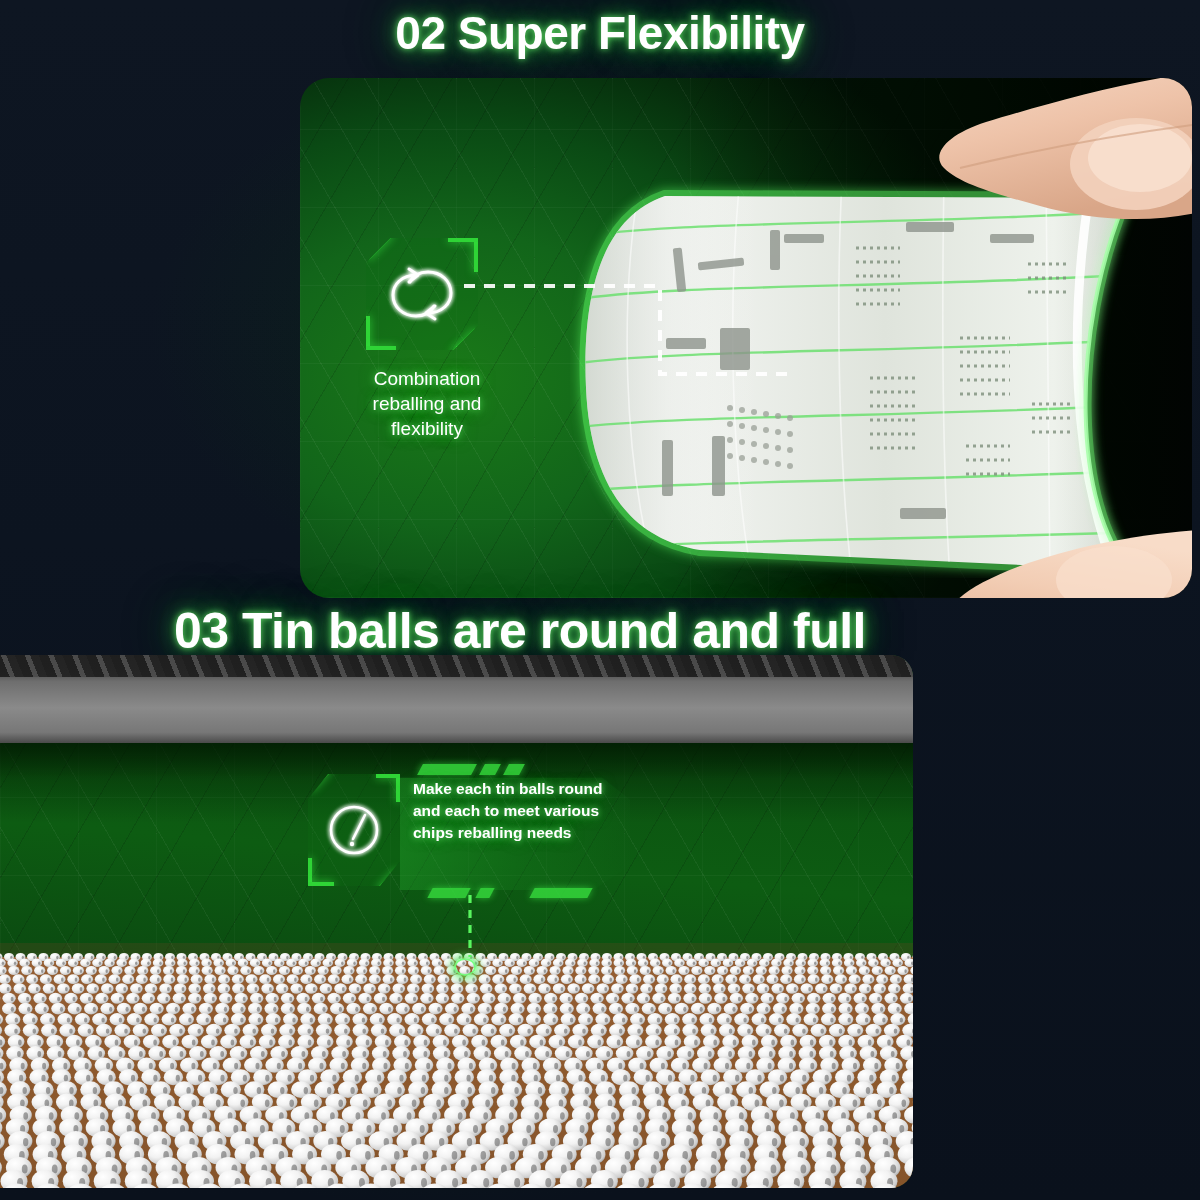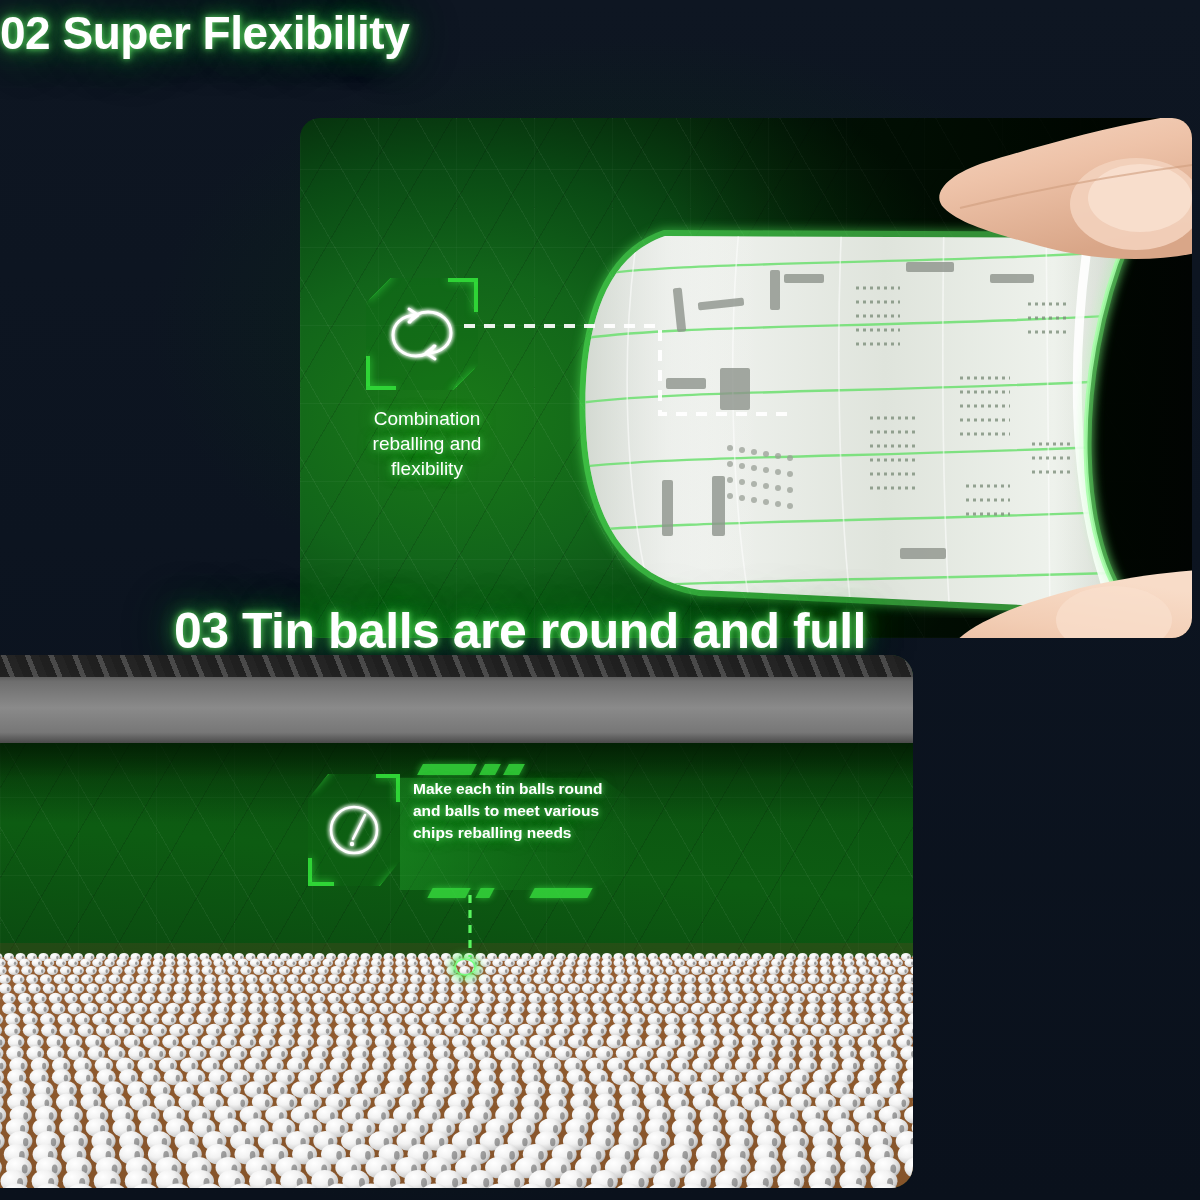--- a/index.html
+++ b/index.html
@@ -24,21 +24,21 @@
     color:#ffffff;
     font-weight:bold;
     letter-spacing:-.5px;
     white-space:nowrap;
     text-shadow:
       0 0 6px rgba(120,255,120,.75),
       0 0 16px rgba(60,220,70,.65),
       0 0 34px rgba(30,180,50,.55),
       0 0 60px rgba(20,140,40,.40);
   }
-  #title-02 { left:0; right:0; top:6px; text-align:left; font-size:46px; }
+  #title-02 { left:0; right:0; top:6px; text-align:center; font-size:46px; }
   #title-03 { left:0; width:1040px; top:602px; text-align:center; font-size:50px; }
 
   
   .hexbg {
     position:absolute; inset:0;
     background-image:
       linear-gradient(150deg, rgba(255,255,255,.045) 0 1px, transparent 1px 100%),
       linear-gradient(30deg,  rgba(0,0,0,.12) 0 1px, transparent 1px 100%),
       linear-gradient(90deg,  rgba(255,255,255,.03) 0 1px, transparent 1px 100%);
     background-size:78px 90px, 78px 90px, 78px 90px;
@@ -48,25 +48,24 @@
     position:absolute; inset:0;
     background-image:
       repeating-linear-gradient(60deg, rgba(255,255,255,.05) 0 1px, transparent 1px 45px),
       repeating-linear-gradient(-60deg, rgba(0,0,0,.13) 0 1px, transparent 1px 45px),
       repeating-linear-gradient(0deg, rgba(255,255,255,.035) 0 1px, transparent 1px 78px);
   }
 
   
   #panel-flex {
     position:absolute; left:300px; top:78px; width:892px; height:520px;
-    border-radius:20px; overflow:hidden;
+    border-radius:29px; overflow:hidden;
     background:
       radial-gradient(ellipse 560px 420px at 150px 300px, #1a7a18 0%, #12651a 35%, #0a4a14 60%, #062d0c 80%, #021206 100%),
       linear-gradient(100deg, #146512 0%, #0d520f 38%, #04280a 65%, #010a04 100%);
-    margin-top: 40px;
   }
   #panel-flex .dark-right {
     position:absolute; right:0; top:0; width:58%; height:100%;
     background:linear-gradient(90deg, rgba(0,12,0,0) 0%, rgba(0,10,0,.55) 45%, rgba(0,6,0,.93) 78%, #010402 100%);
   }
 
   
   .icon-frame {
     position:absolute;
     background:rgba(12,105,20,.30);
@@ -2824,21 +2823,21 @@
         <g fill="none" stroke="#ffffff" stroke-width="2.6" filter="url(#nglow)" stroke-linecap="round">
           <circle cx="31" cy="31" r="23"></circle>
           <path d="M42,16 C38,24 34,32 30,40"></path>
           <circle cx="29" cy="45" r="2.2" fill="#ffffff" stroke="none"></circle>
         </g>
       </svg>
     </div>
 
     <div id="callout-text">
       <div>Make each tin balls round</div>
-      <div>and balls to meet various</div>
+      <div>and each to meet various</div>
       <div>chips reballing needs</div>
     </div>
   </div>
 
   <svg id="ball-link" viewBox="0 0 30 80">
     <path d="M15,0 V62" stroke="#5dff63" stroke-width="3.2" stroke-dasharray="8 7" fill="none" opacity=".95"></path>
   </svg>
   <span class="glow-dot" style="left:454px; top:958px; width:22px; height:18px;"></span>
 
 </div>

